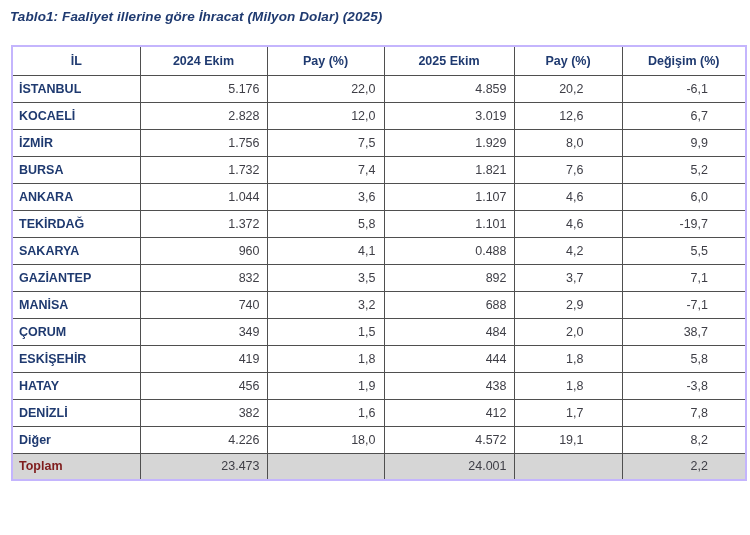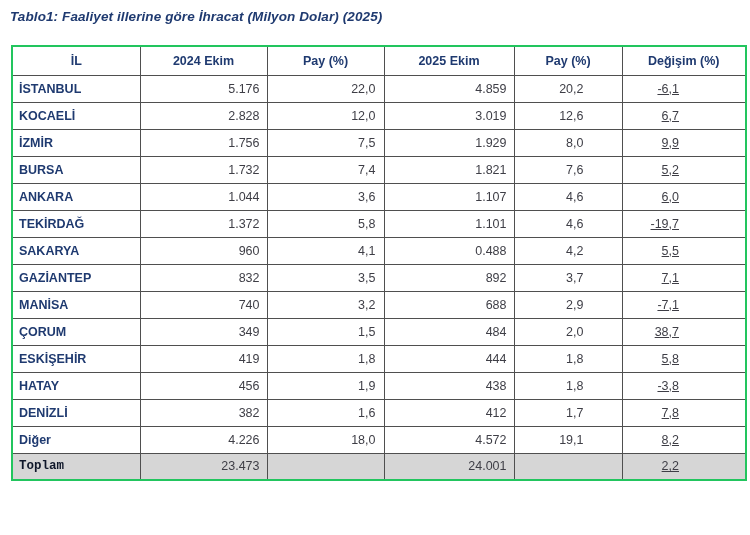--- a/index.html
+++ b/index.html
@@ -23,21 +23,21 @@
       font-weight: bold;
       font-style: italic;
       font-size: 13.5px;
       letter-spacing: 0.1px;
     }
     table.export-table {
       border-collapse: collapse;
       table-layout: fixed;
       margin: 21px 5px 0 11px;
       width: 734px;
-      border: 2px solid #22c55e;
+      border: 2px solid #c4b5fd;
     }
     table.export-table col.c1 { width: 128px; }
     table.export-table col.c2 { width: 127px; }
     table.export-table col.c3 { width: 117px; }
     table.export-table col.c4 { width: 130px; }
     table.export-table col.c5 { width: 108px; }
     table.export-table col.c6 { width: 124px; }
     th, td {
       border: 1px solid #4f4f4f;
       font-size: 12.5px;
@@ -62,23 +62,23 @@
       text-align: left;
       padding-left: 6px;
       font-weight: bold;
       color: #1f3a70;
     }
     td.num { text-align: right; }
     td.num.col-2 { padding-right: 7px; }
     td.num.col-3 { padding-right: 8px; }
     td.num.col-4 { padding-right: 7px; padding-left: 40px; }
     td.num.col-5 { padding-right: 38px; }
-    td.num.col-6 { padding-right: 66px; text-decoration: underline; }
+    td.num.col-6 { padding-right: 37px; }
     tr.total-row td { background: #d6d6d6; }
-    tr.total-row td.il { color: #0f172a; font-family: Liberation Mono, monospace; }
+    tr.total-row td.il { color: #7f1d1d; }
   </style>
 </head>
 <body>
 
 <div class="page">
   <div class="table-title">Tablo1: Faaliyet illerine göre İhracat (Milyon Dolar) (2025)</div>
 
   <table class="export-table">
     <colgroup>
       <col class="c1">

